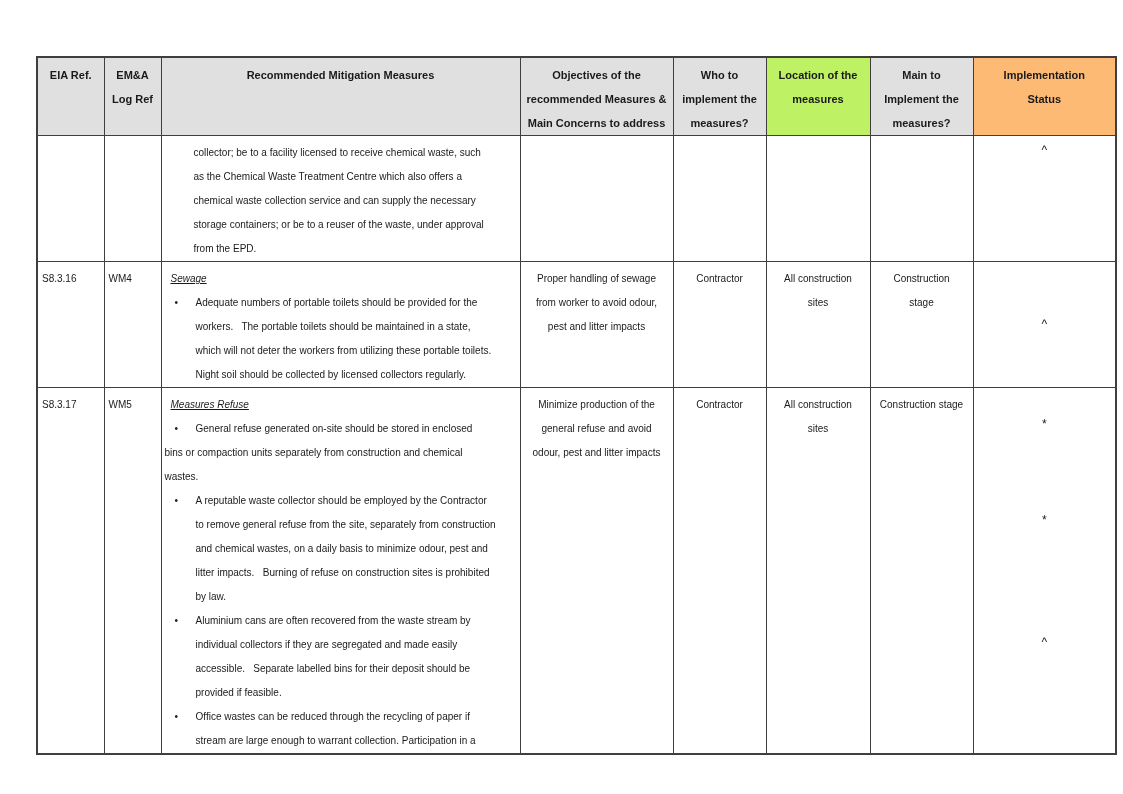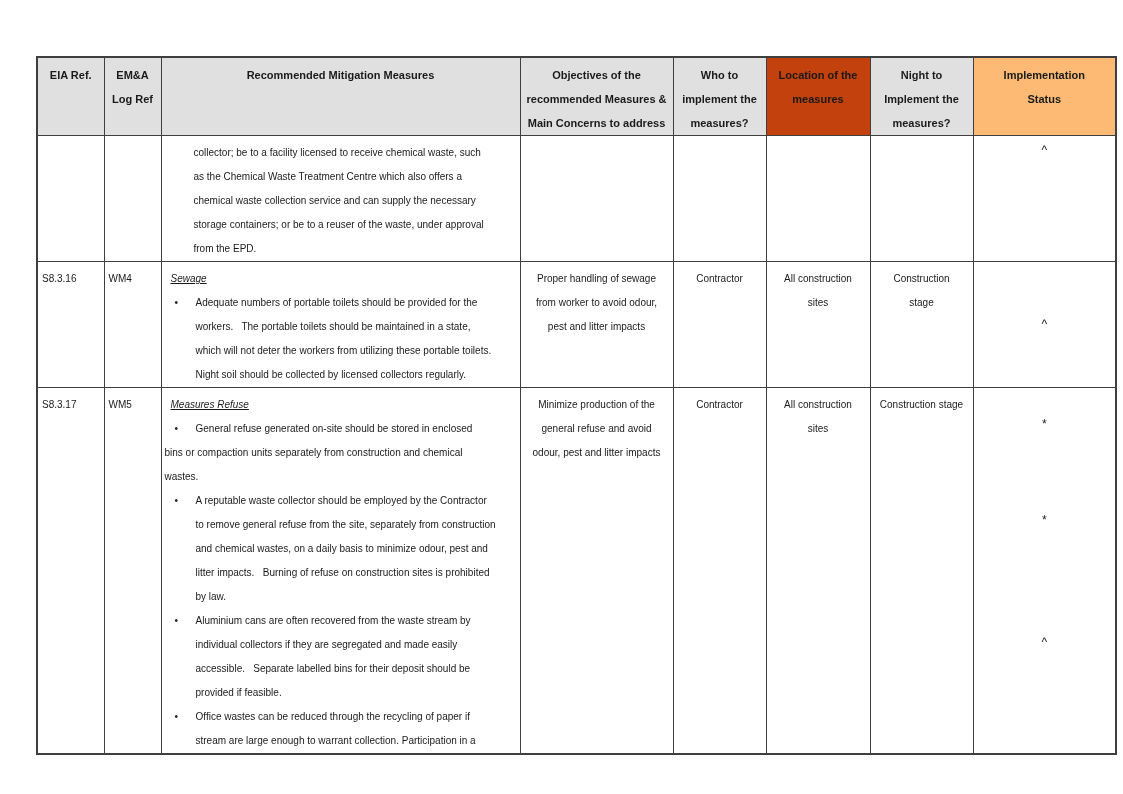--- a/index.html
+++ b/index.html
@@ -82,29 +82,29 @@
               <div class="hline">Main Concerns to address</div>
             </div>
           </th>
           <th style="background: rgb(224, 224, 224);">
             <div class="pad">
               <div class="hline">Who to</div>
               <div class="hline">implement the</div>
               <div class="hline">measures?</div>
             </div>
           </th>
-          <th style="background: #c2410c;">
+          <th style="background: #bef264;">
             <div class="pad">
               <div class="hline">Location of the</div>
               <div class="hline">measures</div>
             </div>
           </th>
           <th style="background: rgb(224, 224, 224);">
             <div class="pad">
-              <div class="hline">Night to</div>
+              <div class="hline">Main to</div>
               <div class="hline">Implement the</div>
               <div class="hline">measures?</div>
             </div>
           </th>
           <th style="background: #fdba74;">
             <div class="pad">
               <div class="hline">Implementation</div>
               <div class="hline">Status</div>
             </div>
           </th>

